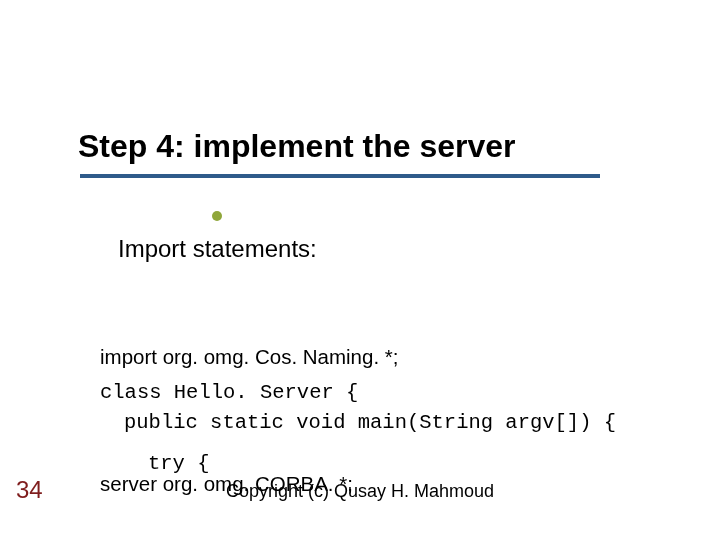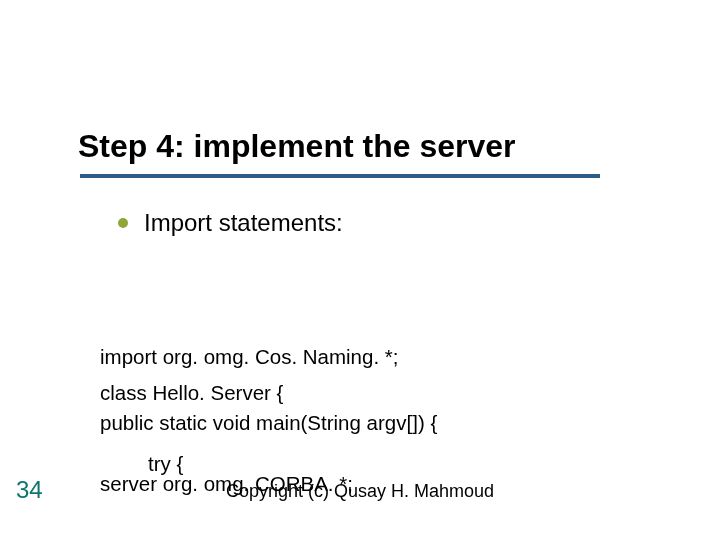--- a/index.html
+++ b/index.html
@@ -38,20 +38,21 @@
     height: 4px;
     background: #2e5b8a;
   }
   .bullet-row {
     position: absolute;
     left: 118px;
     top: 211px;
     display: flex;
     align-items: center;
     gap: 16px;
+    flex-direction: column;
   }
   .bullet-dot {
     width: 10px;
     height: 10px;
     border-radius: 50%;
     background: #8fa63a;
     flex: 0 0 auto;
   }
   .bullet-text {
     font-size: 24px;
@@ -68,30 +69,31 @@
   .code-line {
     display: block;
     margin-top: 37px;
   }
   .class-block {
     position: absolute;
     left: 100px;
     top: 378px;
     font-size: 20.5px;
     line-height: 1.45;
+    font-family: Liberation Mono, monospace;
   }
   .class-line-1 { margin-left: 0; }
-  .class-line-2 { }
+  .class-line-2 { margin-left: 24px; }
   .class-line-3 { margin-left: 48px; margin-top: 12px; }
   .slide-number {
     position: absolute;
     left: 16px;
     bottom: 24px;
     font-size: 24px;
-    color: #0f766e;
+    color: #7f1d1d;
   }
   .copyright {
     position: absolute;
     left: 0;
     width: 720px;
     bottom: 26px;
     text-align: center;
     font-size: 18px;
     color: #000;
   }

